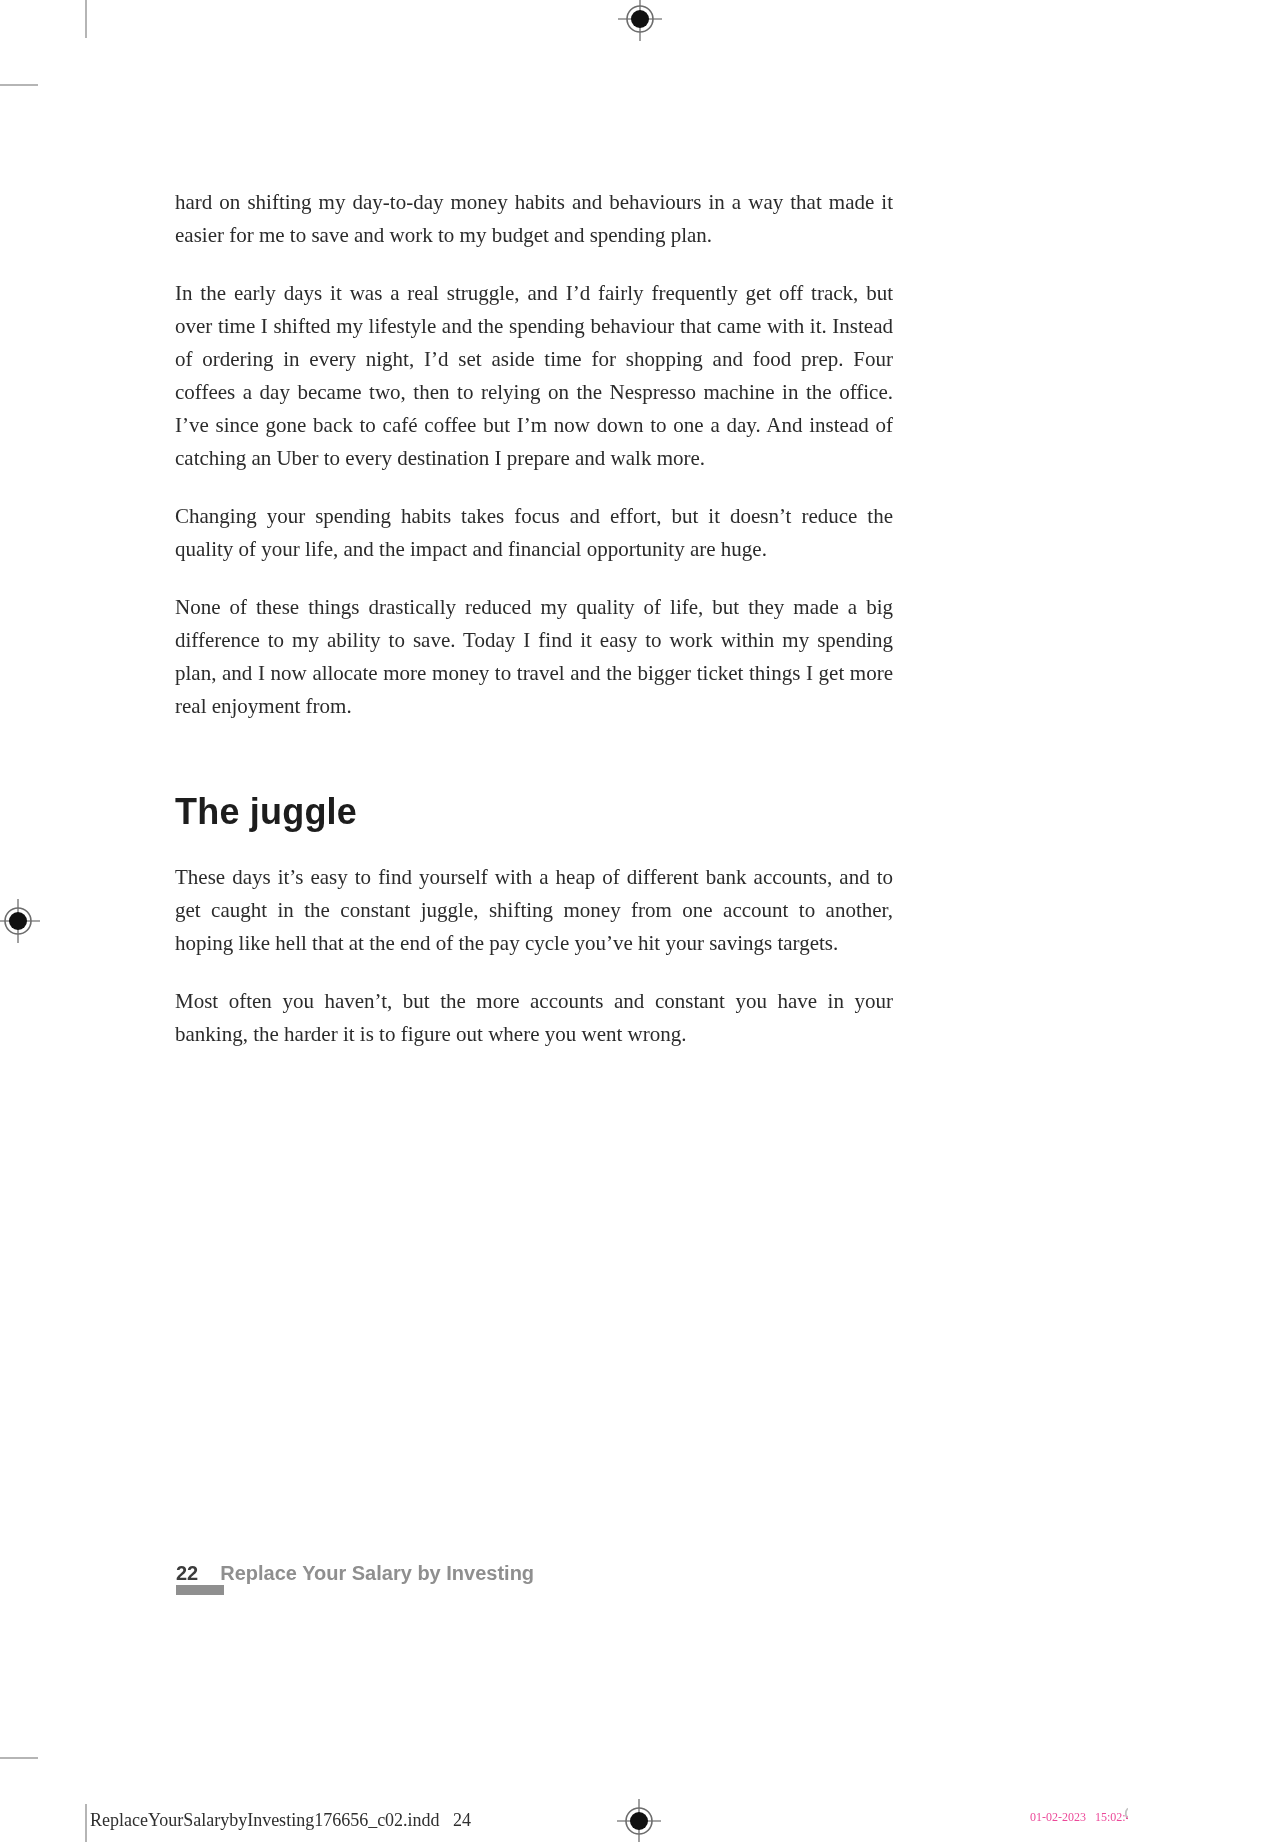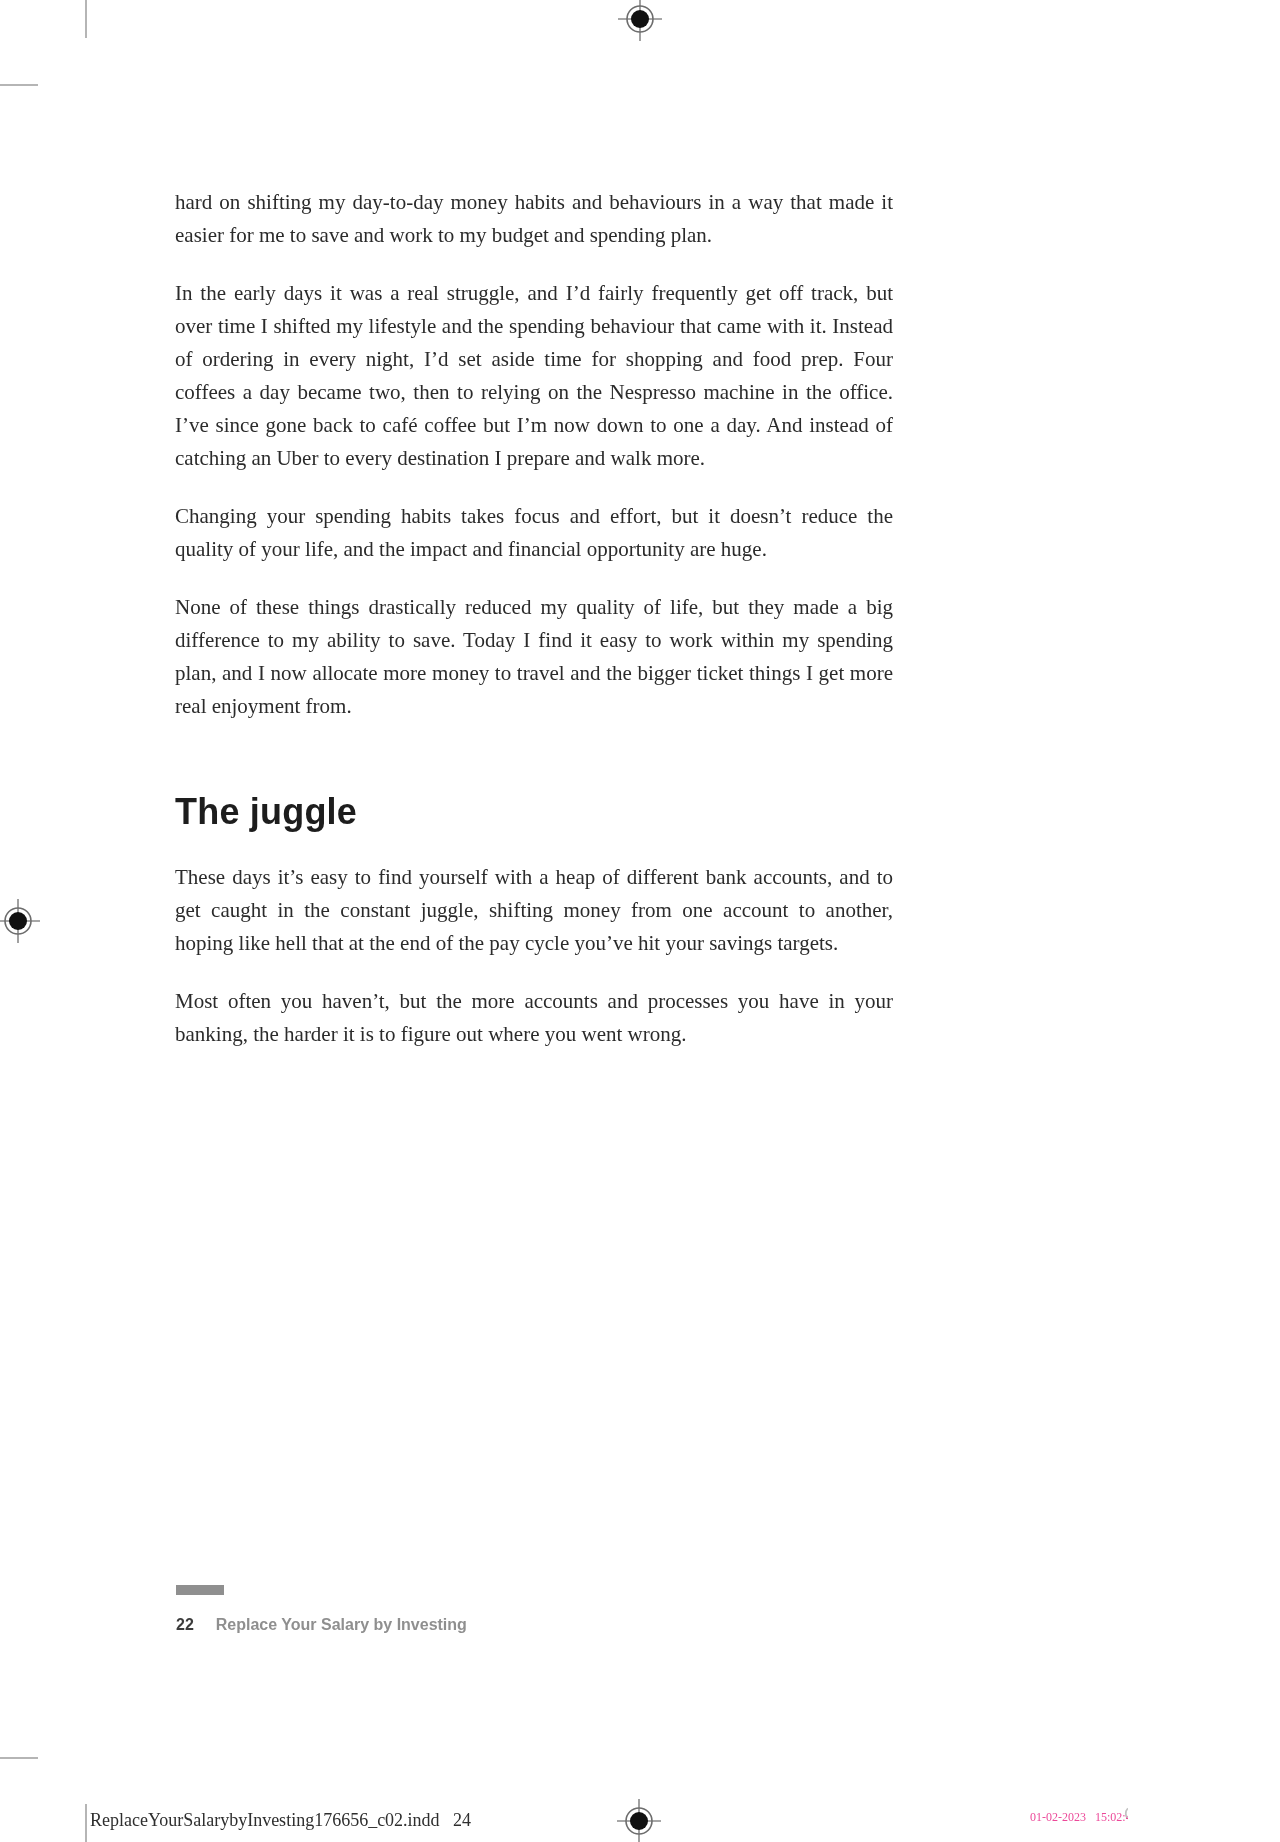--- a/index.html
+++ b/index.html
@@ -41,24 +41,24 @@
     position: absolute;
     left: 176px;
     top: 1585px;
     width: 48px;
     height: 10px;
     background: #8f8f8f;
   }
   .running-footer {
     position: absolute;
     left: 176px;
-    top: 1613px;
+    top: 1561px;
     font-family: "Liberation Sans", "DejaVu Sans", sans-serif;
     font-weight: 700;
-    font-size: 16px;
+    font-size: 20px;
     line-height: 24px;
     white-space: nowrap;
   }
   .running-footer .folio { color: #3c3c3c; margin-right: 22px; }
   .running-footer .booktitle { color: #8f8f8f; }
   
   .imprint-line {
     position: absolute;
     left: 90px;
     top: 1810px;
@@ -131,21 +131,21 @@
     <circle cx="22" cy="22" r="9" fill="#111111"></circle>
   </svg>
 
   <div id="text-column">
     <p>hard on shifting my day-to-day money habits and behaviours in a way that made it easier for me to save and work to my budget and spending plan.</p>
     <p>In the early days it was a real struggle, and I’d fairly frequently get off track, but over time I shifted my lifestyle and the spending behaviour that came with it. Instead of ordering in every night, I’d set aside time for shopping and food prep. Four coffees a day became two, then to relying on the Nespresso machine in the office. I’ve since gone back to café coffee but I’m now down to one a day. And instead of catching an Uber to every destination I prepare and walk more.</p>
     <p>Changing your spending habits takes focus and effort, but it doesn’t reduce the quality of your life, and the impact and financial opportunity are huge.</p>
     <p>None of these things drastically reduced my quality of life, but they made a big difference to my ability to save. Today I find it easy to work within my spending plan, and I now allocate more money to travel and the bigger ticket things I get more real enjoyment from.</p>
     <h2 class="section-heading">The juggle</h2>
     <p>These days it’s easy to find yourself with a heap of different bank accounts, and to get caught in the constant juggle, shifting money from one account to another, hoping like hell that at the end of the pay cycle you’ve hit your savings targets.</p>
-    <p>Most often you haven’t, but the more accounts and processes you have in your banking, the harder it is to figure out where you went wrong.</p>
+    <p>Most often you haven’t, but the more accounts and constant you have in your banking, the harder it is to figure out where you went wrong.</p>
   </div>
 
   <div class="footer-rule"></div>
   <div class="running-footer">
     <span class="folio">22</span><span class="booktitle">Replace Your Salary by Investing</span>
   </div>
 
   <div class="imprint-line">ReplaceYourSalarybyInvesting176656_c02.indd   24</div>
   <div class="copyright-watermark">Copyrighted material</div>
   <div class="print-datetime">01-02-2023   15:02:46</div>

